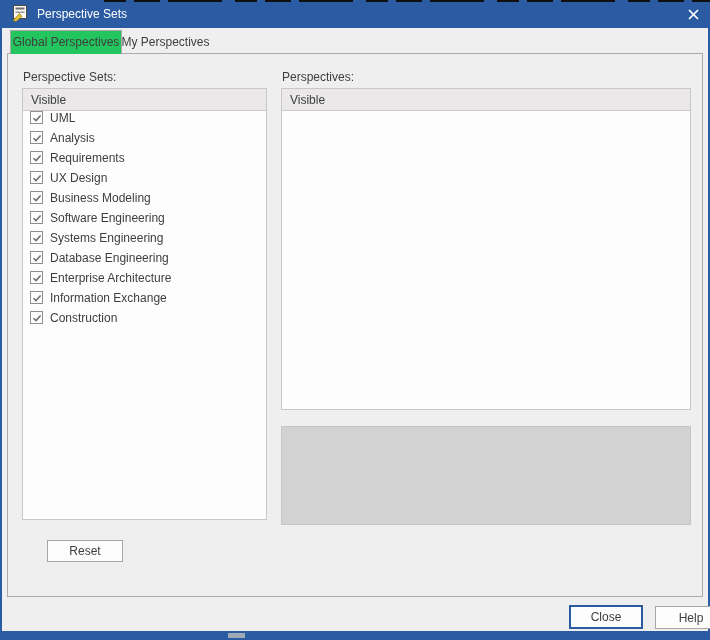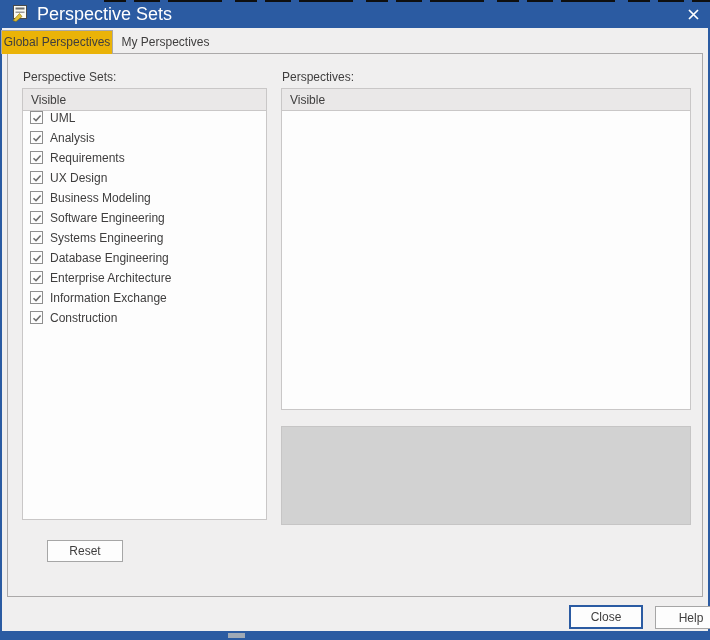--- a/index.html
+++ b/index.html
@@ -9,21 +9,21 @@
     background:#ffffff;
   }
   
   .titlebar {
     position:absolute; left:0; top:0; width:710px; height:28px;
     background:#2b5ba2;
   }
   .app-icon { position:absolute; left:12px; top:5px; width:17px; height:17px; }
   .title-text {
     position:absolute; left:37px; top:0; height:28px; line-height:28px;
-    color:#ffffff; font-size:18px; white-space:nowrap;
+    color:#ffffff; font-size:12px; white-space:nowrap;
   }
   .close-btn {
     position:absolute; right:9px; top:7px; width:16px; height:15px;
     display:flex; align-items:center; justify-content:center; cursor:pointer;
   }
   
   .top-artifacts {
     position:absolute; left:104px; right:0; top:0; height:2px; z-index:6;
     background:repeating-linear-gradient(90deg,
       #0f0f0f 0 22px, rgba(0,0,0,0) 22px 30px,
@@ -36,22 +36,22 @@
   
   .dialog-body {
     position:absolute; left:0; top:28px; width:710px; height:605px;
     background:#f0efef; box-sizing:border-box;
     border-left:2px solid #2b5ba2; border-right:2px solid #2b5ba2; border-bottom:2px solid #2b5ba2;
   }
 
   
   .tab { position:absolute; box-sizing:border-box; text-align:center; cursor:pointer; white-space:nowrap; }
   .tab-active {
-    left:1px; top:30px; width:112px; height:24px; line-height:22px;
-    background:#eab308; border:1px solid #aba9a9; border-bottom:none; z-index:3;
+    left:10px; top:30px; width:112px; height:24px; line-height:22px;
+    background:#22c55e; border:1px solid #aba9a9; border-bottom:none; z-index:3;
   }
   .tab-inactive { left:119px; top:32px; width:93px; height:21px; line-height:21px; z-index:3; }
   .tab-page {
     position:absolute; left:7px; top:53px; width:696px; height:544px;
     border:1px solid #aba9a9; background:#f0efef; box-sizing:border-box; z-index:1;
   }
 
   .panel-label { position:absolute; z-index:2; white-space:nowrap; }
   .label-left { left:23px; top:70px; }
   .label-right { left:282px; top:70px; }

